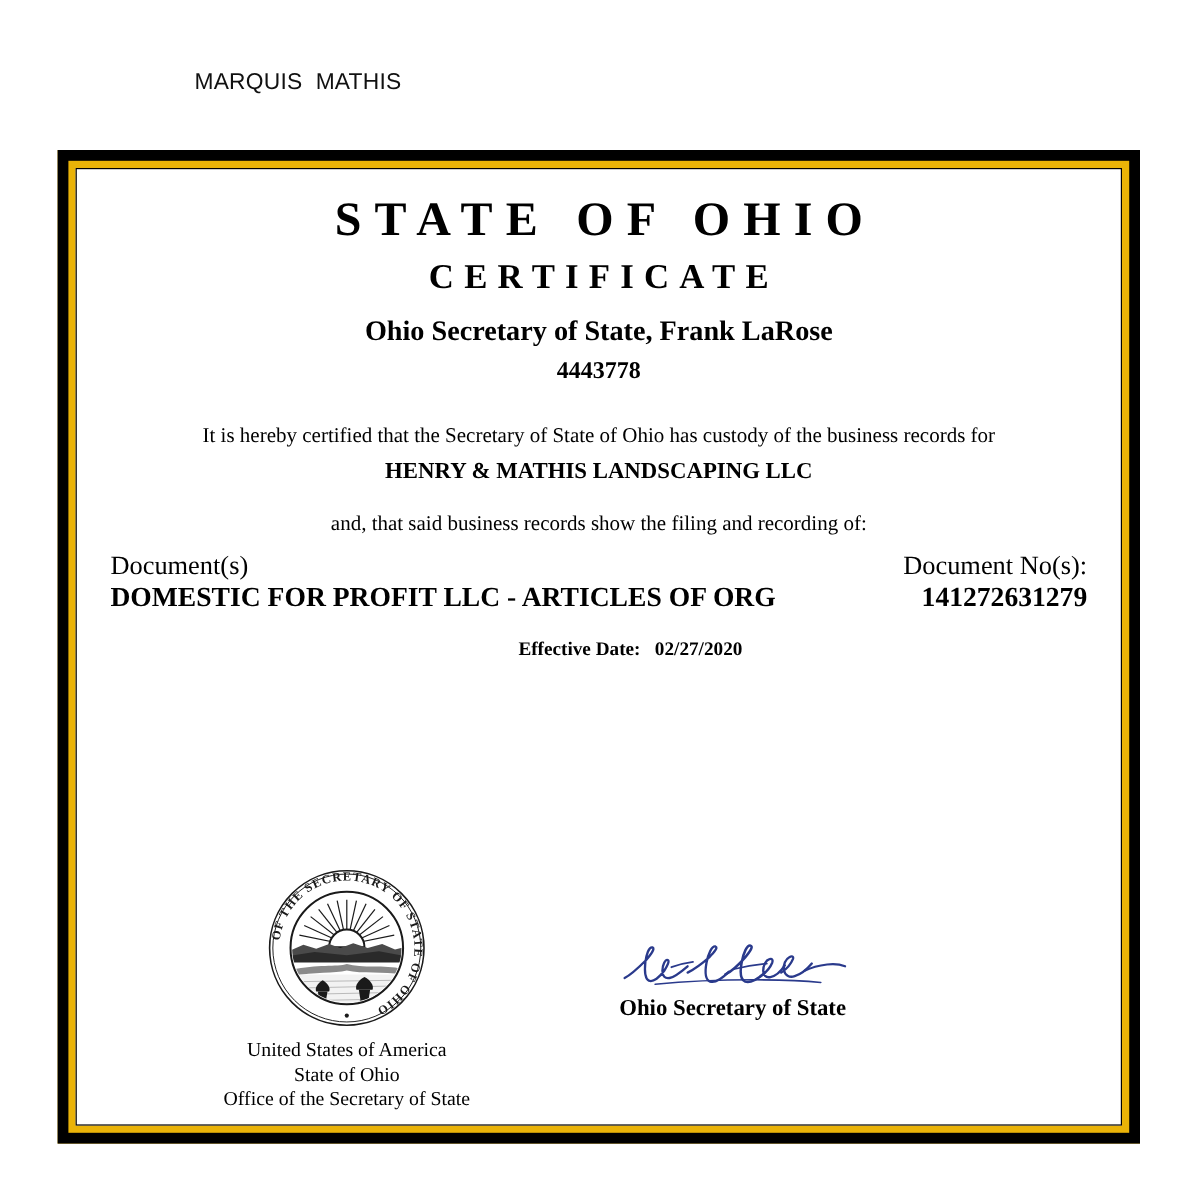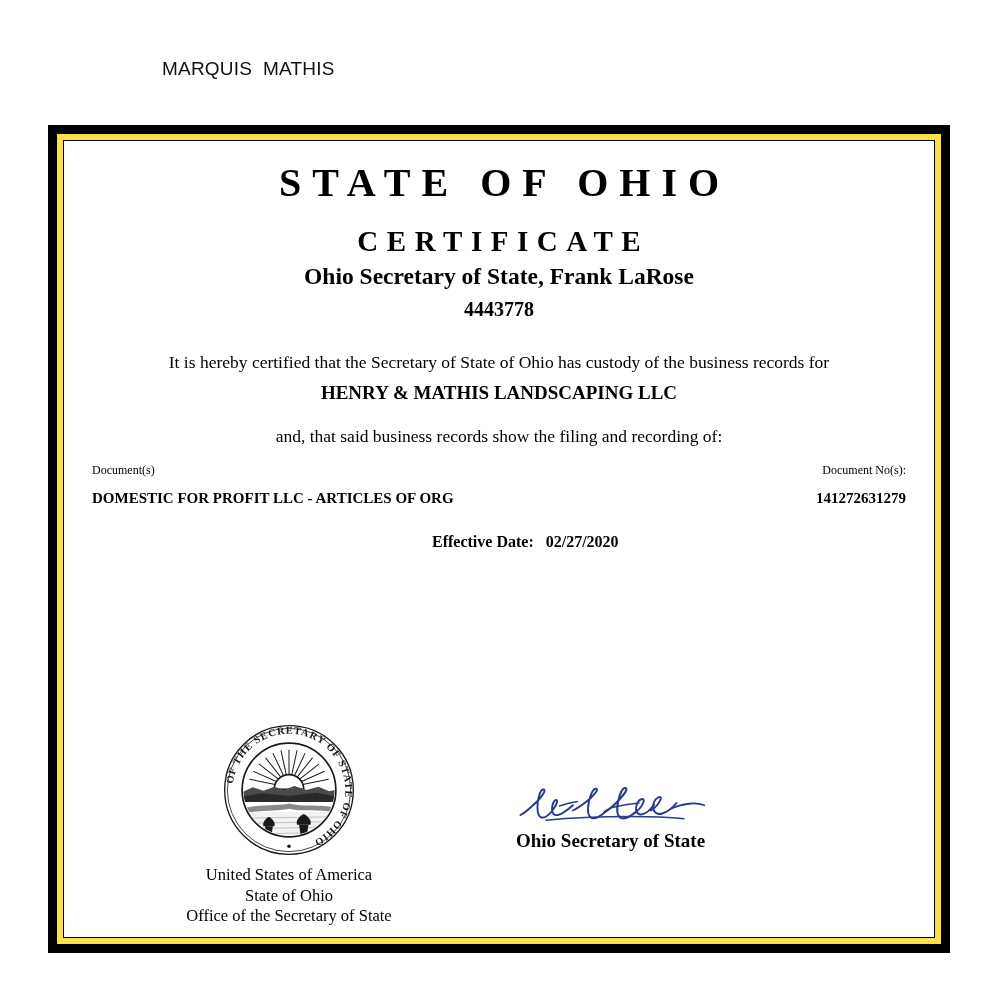--- a/index.html
+++ b/index.html
@@ -31,21 +31,21 @@
 
   
   #certificate {
     position: absolute;
     left: 48px;
     top: 125px;
     width: 902px;
     height: 828px;
     box-sizing: border-box;
     border: 9px solid #000000;
-    background: #fde047;
+    background: #eab308;
     padding-left: 17px;
   }
   #certificate-inner {
     position: absolute;
     left: 6px;
     top: 6px;
     right: 6px;
     bottom: 6px;
     border: 1.5px solid #000000;
     background: #ffffff;
@@ -66,21 +66,21 @@
     text-align: center;
     font-size: 40px;
     font-weight: bold;
     letter-spacing: 11px;
     text-indent: 11px;
     line-height: 44px;
   }
   #title-certificate {
     position: absolute;
     left: 0; right: 0;
-    top: 84px;
+    top: 74px;
     text-align: center;
     font-size: 29px;
     font-weight: bold;
     letter-spacing: 8.5px;
     text-indent: 8.5px;
     line-height: 33px;
   }
   #secretary-line {
     position: absolute;
     left: 0; right: 0;
@@ -131,28 +131,28 @@
   #documents-section {
     position: absolute;
     left: 28px;
     right: 28px;
     top: 318px;
   }
   .doc-header-row {
     display: flex;
     justify-content: space-between;
     align-items: baseline;
-    font-size: 12px;
+    font-size: 22px;
     line-height: 23px;
   }
   .doc-value-row {
     display: flex;
     justify-content: space-between;
     align-items: baseline;
-    font-size: 15px;
+    font-size: 23px;
     font-weight: bold;
     line-height: 24px;
     margin-top: 4px;
   }
   #document-effective-date {
     margin-top: 2px;
     margin-left: 300px;
     font-size: 16px;
     font-weight: bold;
     line-height: 20px;

